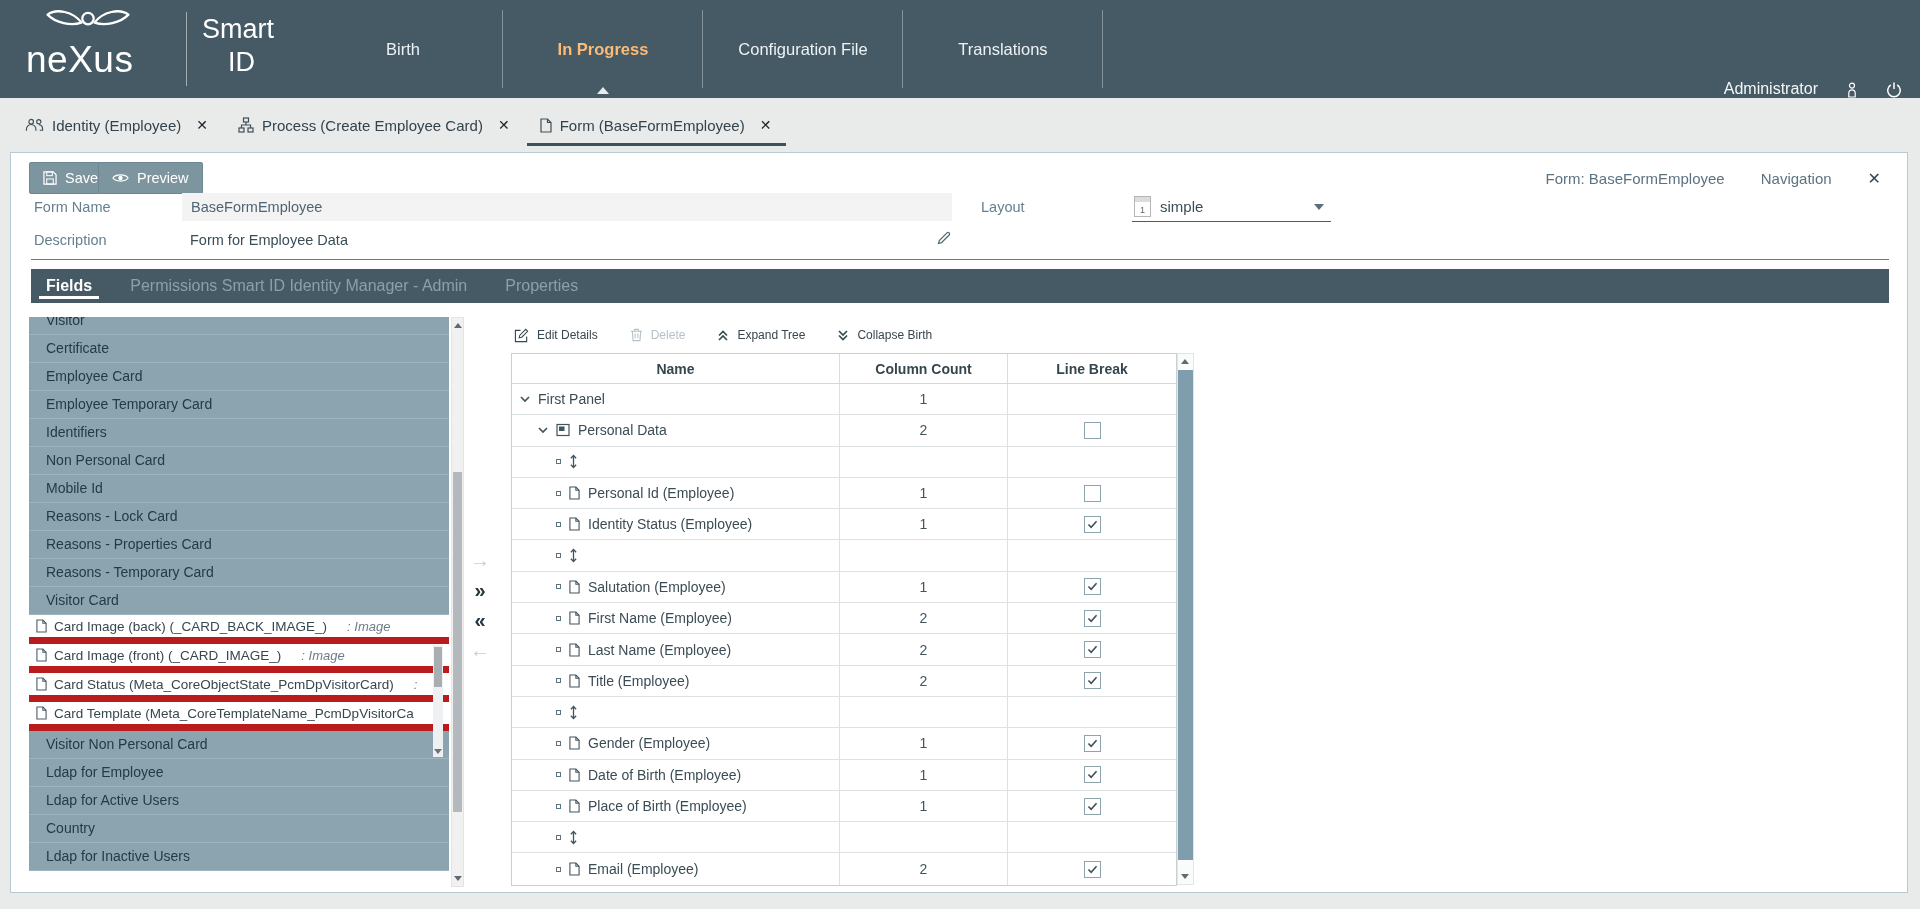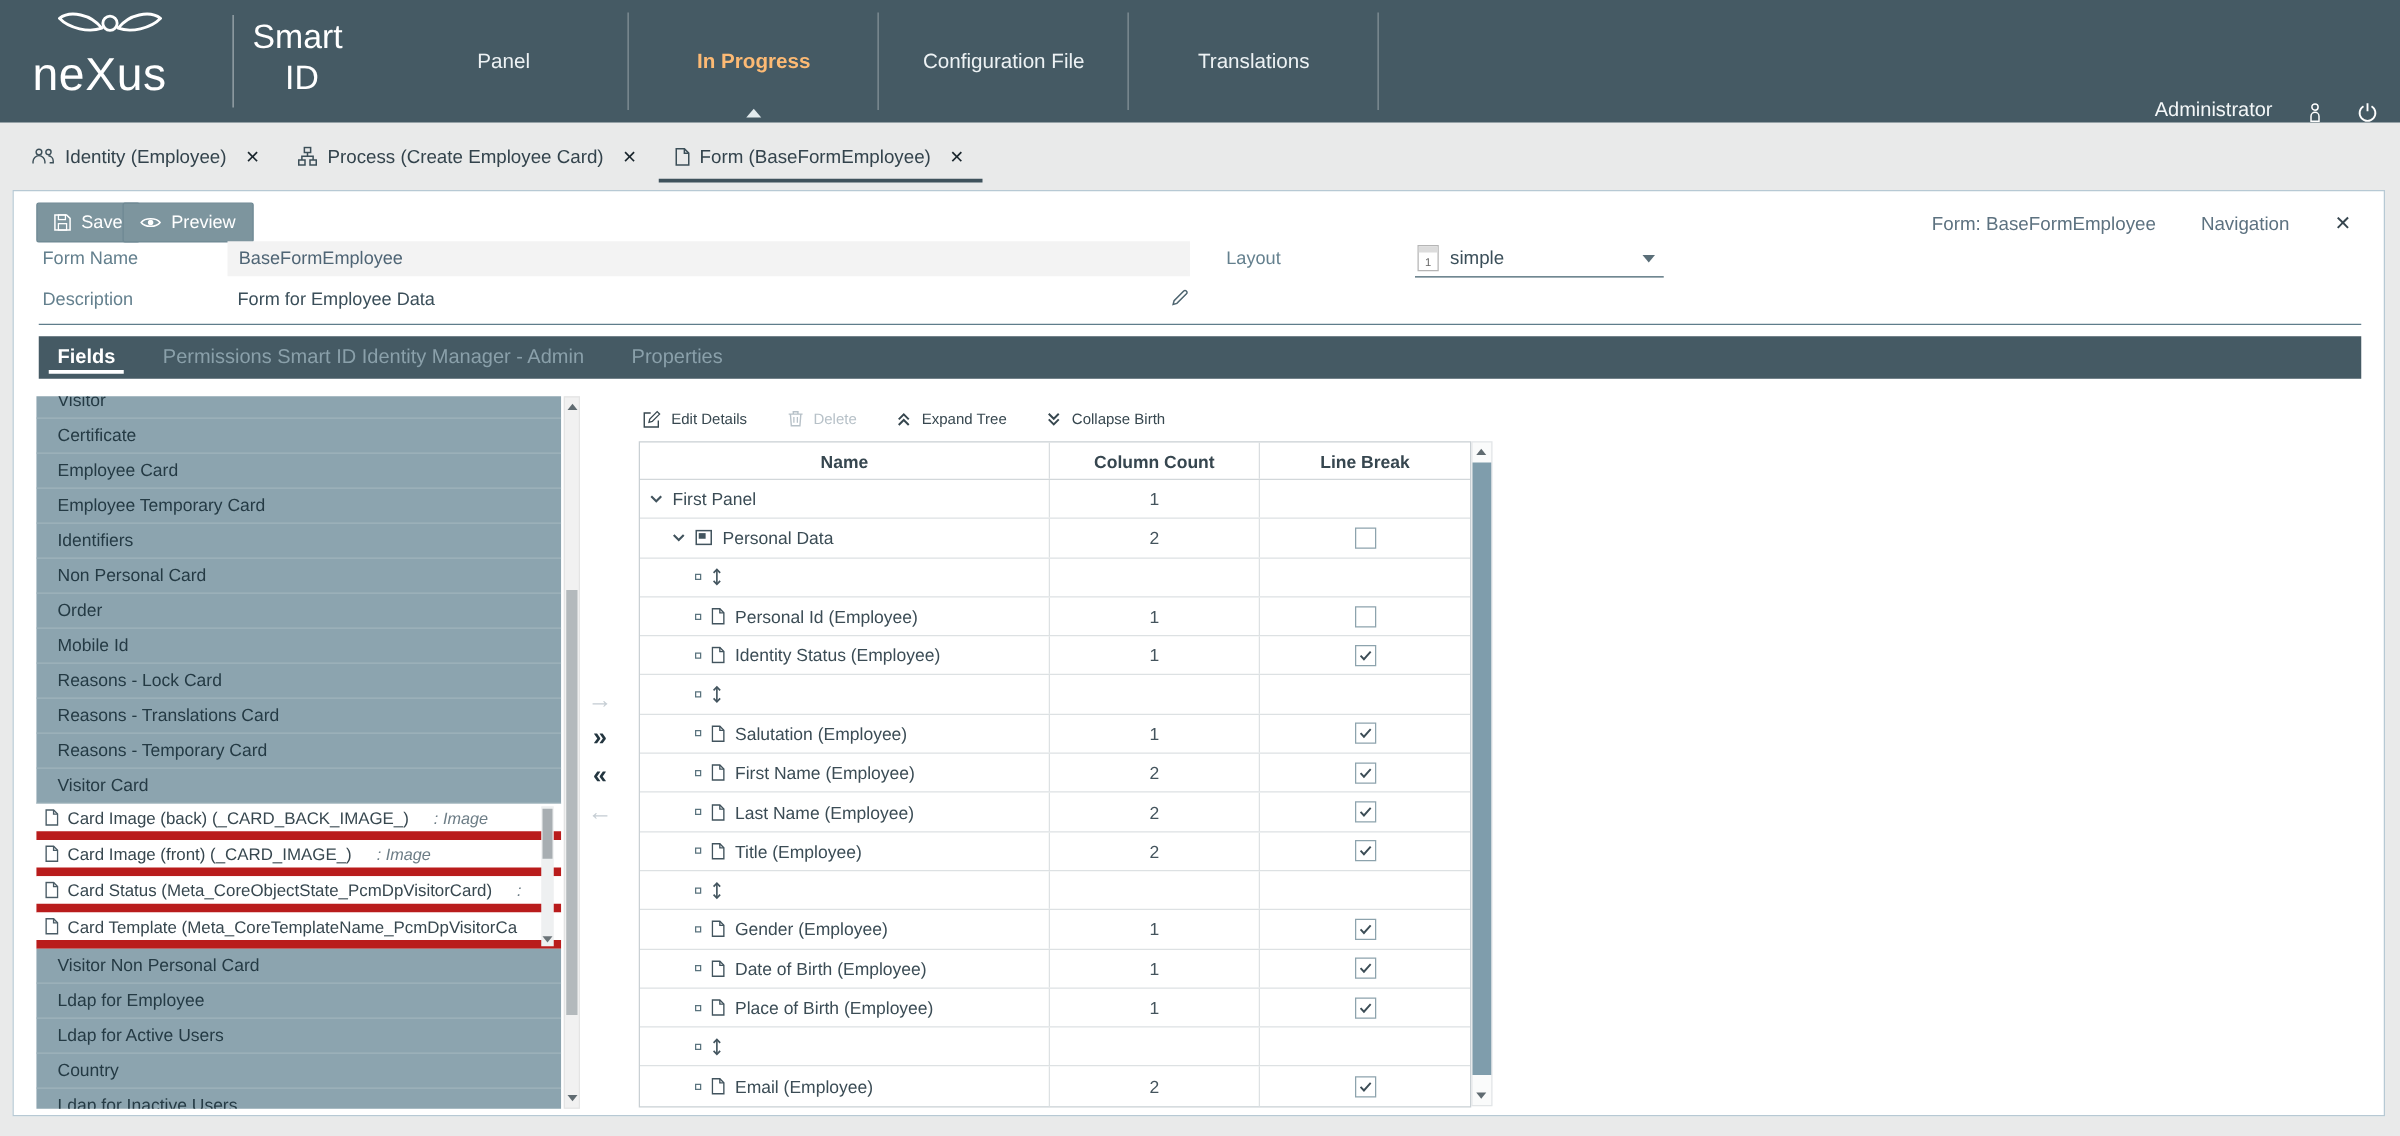--- a/index.html
+++ b/index.html
@@ -102,21 +102,21 @@
 <div id="topnav">
   <svg id="logo-wings" viewBox="0 0 100 40">
     <circle cx="50" cy="15" r="6.5" fill="none" stroke="#fff" stroke-width="2.6"></circle>
     <path d="M42.5 19.5 C33 7 14 3 4 10.5 C13 20 31 23.5 42.5 19.5 Z" fill="none" stroke="#fff" stroke-width="2.6" stroke-linejoin="round"></path>
     <path d="M57.5 19.5 C67 7 86 3 96 10.5 C87 20 69 23.5 57.5 19.5 Z" fill="none" stroke="#fff" stroke-width="2.6" stroke-linejoin="round"></path>
   </svg>
   <div id="logo-name">neXus</div>
   <div id="brand-divider"></div>
   <div id="brand-product"><span class="l1">Smart</span><span class="l2">ID</span></div>
   <nav id="main-menu">
-      <div class="menu-item"><span>Panel</span></div>
+      <div class="menu-item"><span>Birth</span></div>
       <div class="menu-item active"><span>In Progress</span><span class="menu-caret"></span></div>
       <div class="menu-item"><span>Configuration File</span></div>
       <div class="menu-item"><span>Translations</span></div>
     </nav>
   <div id="nav-right">
     <span id="nav-user-label">Administrator</span>
     <span class="nav-icon">
         <svg viewBox="0 0 12 16" width="12" height="16">
           <circle cx="6" cy="3.6" r="2.5" fill="none" stroke="currentColor" stroke-width="1.2"></circle>
           <path d="M2.8 15v-4a3.2 3.2 0 0 1 6.4 0v4z" fill="none" stroke="currentColor" stroke-width="1.2"></path>
@@ -219,24 +219,23 @@
     </div>
 
   <div id="fieldlist">
     <div id="fieldlist-inner">
         <div class="group-row">Visitor</div>
         <div class="group-row">Certificate</div>
         <div class="group-row">Employee Card</div>
         <div class="group-row">Employee Temporary Card</div>
         <div class="group-row">Identifiers</div>
         <div class="group-row">Non Personal Card</div>
-        <div class="group-row">Order</div>
         <div class="group-row">Mobile Id</div>
         <div class="group-row">Reasons - Lock Card</div>
-        <div class="group-row">Reasons - Translations Card</div>
+        <div class="group-row">Reasons - Properties Card</div>
         <div class="group-row">Reasons - Temporary Card</div>
         <div class="group-row">Visitor Card</div>
         <div class="field-row">
           <span class="icon">
             <svg viewBox="0 0 12 15" width="11" height="14">
               <path d="M1 1h6.5L11 4.5V14H1z" fill="none" stroke="currentColor" stroke-width="1.2"></path>
               <path d="M7.5 1v3.5H11" fill="none" stroke="currentColor" stroke-width="1.2"></path>
             </svg>
           </span>
           <span class="fl-label">Card Image (back) (_CARD_BACK_IMAGE_)</span>

